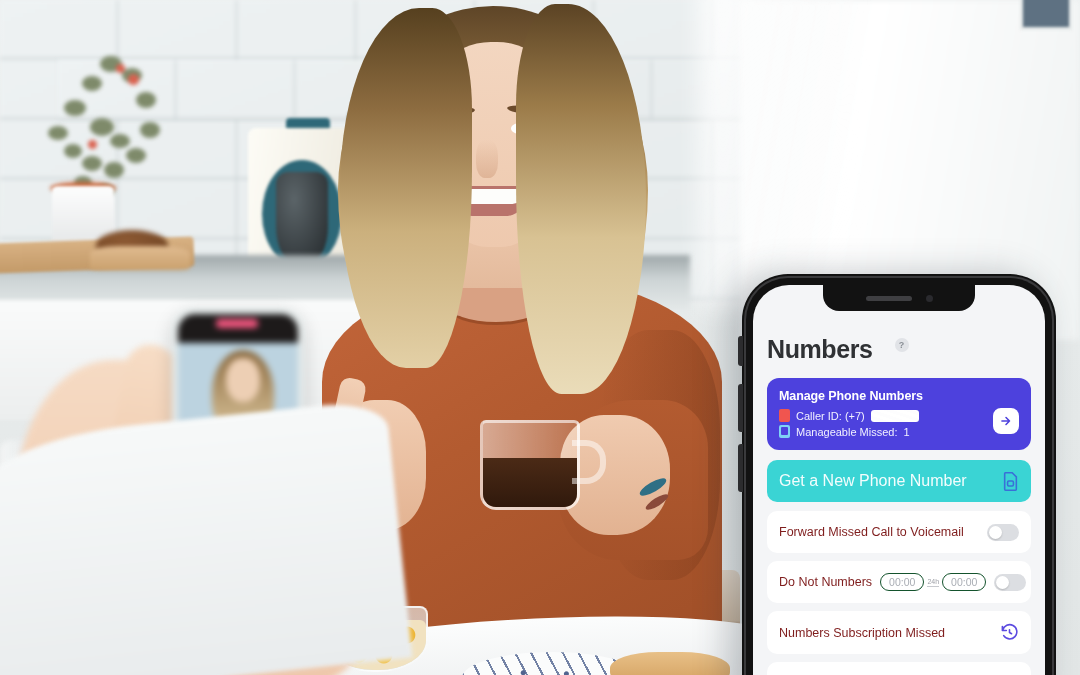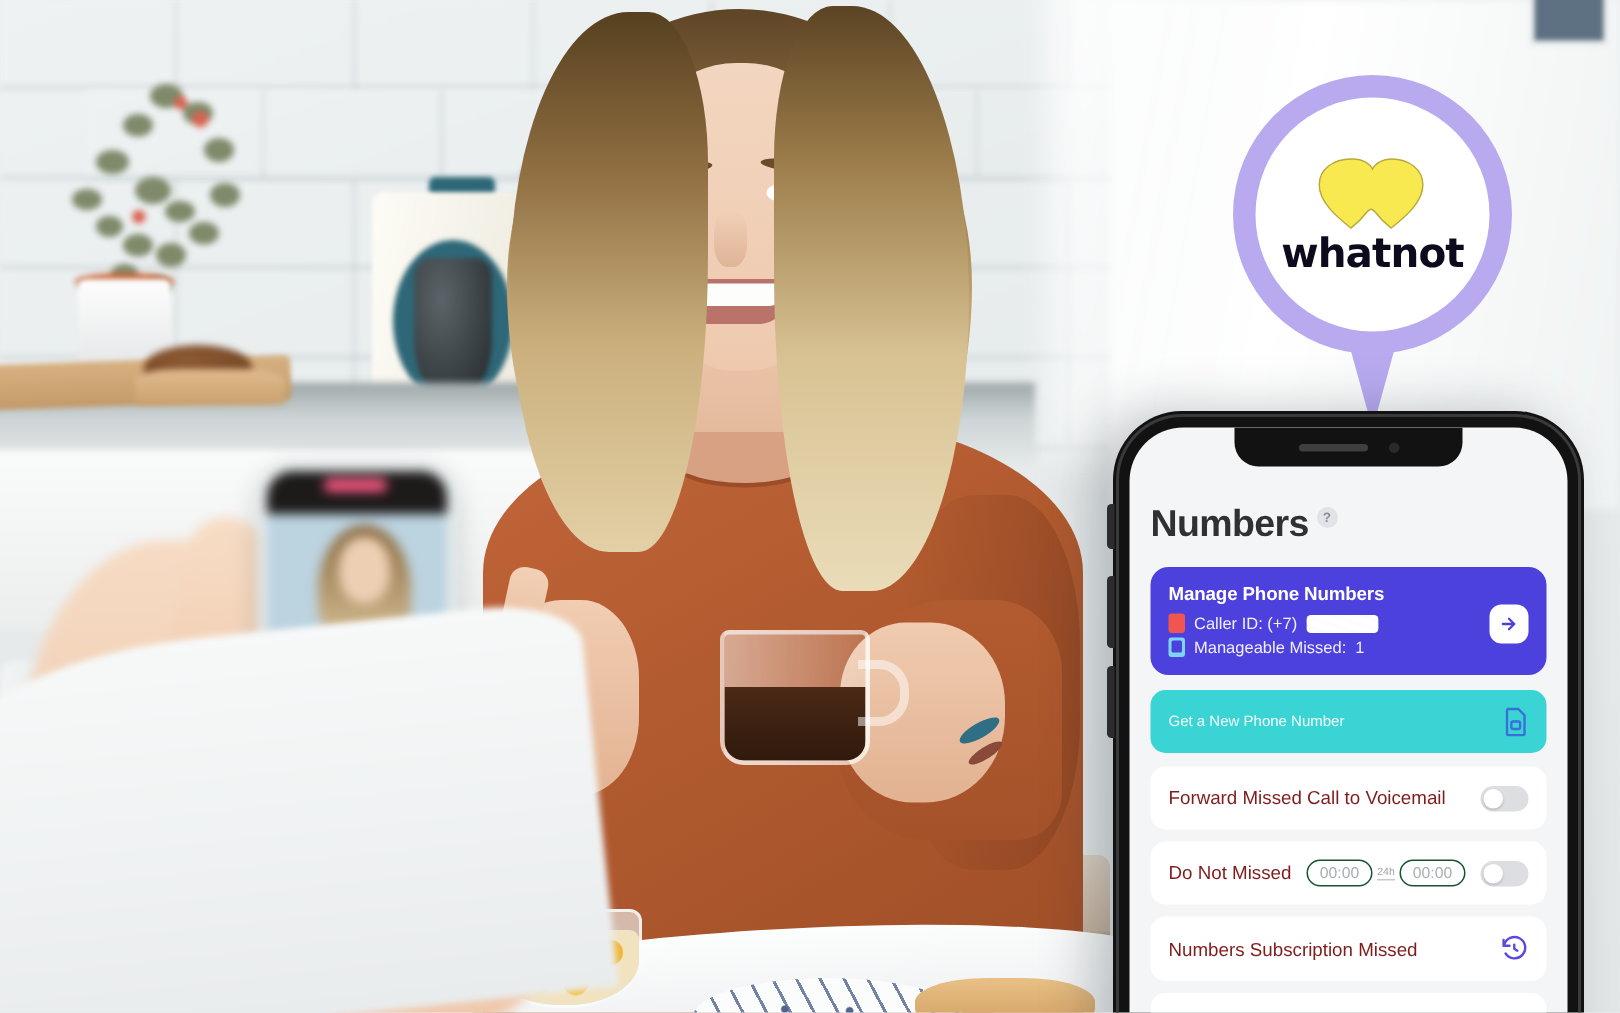--- a/index.html
+++ b/index.html
@@ -414,35 +414,35 @@
     position: absolute; left: 50%; transform: translateX(-50%); top: 0;
     width: 152px; height: 26px; background: #121212;
     border-radius: 0 0 16px 16px;
     display: flex; align-items: center; justify-content: center; gap: 14px;
     z-index: 5;
   }
   .speaker { width: 46px; height: 5px; background: #3f3f42; border-radius: 3px; }
   .cam { width: 7px; height: 7px; background: #2a2a2e; border-radius: 50%; }
 
   .screen-body { padding: 50px 14px 0 14px; }
-  .page-title-row { display: flex; align-items: flex-start; gap: 5px; margin-bottom: 14px; }
+  .page-title-row { display: flex; align-items: flex-start; gap: 22px; margin-bottom: 14px; }
   .page-title {
     font-size: 25px; font-weight: 600; color: #2f3134; letter-spacing: -.4px;
   }
   .help-badge {
     width: 14px; height: 14px; border-radius: 50%; background: #e1e3e7;
     color: #8b9097; font-size: 9px; font-weight: 700;
     display: flex; align-items: center; justify-content: center;
     margin-top: 3px;
   }
 
   .card-manage {
     background: var(--indigo,#4d41dd); border-radius: 12px;
     padding: 11px 12px 12px 12px; position: relative; margin-bottom: 10px;
-    display: flex; align-items: flex-start; justify-content: space-between;
+    display: flex; align-items: center; justify-content: space-between;
   }
   .card-manage h3 {
     font-size: 12.5px; font-weight: 700; color: #fff; margin-bottom: 6px;
     letter-spacing: -.1px;
   }
   .card-line {
     display: flex; align-items: center; gap: 6px;
     font-size: 11px; color: #f1f0ff; margin-top: 3px; position: relative;
   }
   .mini-icon { width: 11px; height: 13px; border-radius: 2px; flex: none; }
@@ -464,21 +464,21 @@
   .arrow-btn {
     width: 26px; height: 26px; background: #fff; border-radius: 8px;
     display: flex; align-items: center; justify-content: center; flex: none;
     margin-top: 14px;
   }
   .row-teal {
     background: var(--teal,#3ad4d4); border-radius: 10px;
     padding: 11px 12px; display: flex; align-items: center;
     justify-content: space-between; margin-bottom: 9px;
   }
-  .row-teal span.lbl { font-size: 10px; color: #f2fdfd; }
+  .row-teal span.lbl { font-size: 16px; color: #f2fdfd; }
 
   .row-white {
     background: #fff; border-radius: 10px;
     padding: 12px 12px; display: flex; align-items: center;
     justify-content: space-between; gap: 8px; margin-bottom: 8px;
     min-height: 42px;
   }
   .row-white .lbl { font-size: 12.5px; color: #7f1d1d; white-space: nowrap; text-align: right; }
   .toggle {
     width: 32px; height: 17px; border-radius: 10px; background: #dcdee2;
@@ -610,30 +610,20 @@
           <div class="fg-subject-body"></div>
           <div class="fg-food"></div>
           <div class="fg-dot"></div>
         </div>
       </div>
       <div class="fg-hand-r"></div>
     </div>
     <div class="table-fg"></div>
   </div>
 
-  <div class="pin">
-    <div class="pin-tail2"></div>
-    <div class="pin-body"></div>
-    <div class="pin-inner">
-      <svg class="wn-mark" viewBox="0 0 100 52" aria-hidden="true">
-        <path d="M25 2C13 2 3 9 3 20c0 12 12 22 22 30 4-3 8-7 11-11 1-1 2-2 3-2s2 1 3 2c3 4 7 8 11 11 10-8 22-18 22-30C75 9 65 2 53 2c-6 0-11 3-13 7-2-4-7-7-13-7h-2z" transform="translate(10 0)" fill="#f7e94f" stroke="#b9a83c" stroke-width="1"></path>
-      </svg>
-      <div class="wn-word">whatnot</div>
-    </div>
-  </div>
 
   <div class="device">
     <div class="btn-side mute"></div>
     <div class="btn-side volup"></div>
     <div class="btn-side voldn"></div>
     <div class="device-edge"></div>
 
     <div class="screen">
       <div class="notch">
         <div class="speaker"></div>
@@ -676,21 +666,21 @@
             <rect x="6.5" y="12" width="7" height="6" rx="1.4"></rect>
           </svg>
         </div>
 
         <div class="row-white">
           <span class="lbl">Forward Missed Call to Voicemail</span>
           <span class="toggle"></span>
         </div>
 
         <div class="row-white">
-          <span class="lbl">Do Not Missed</span>
+          <span class="lbl">Do Not Numbers</span>
           <span class="dnd-times">
             <span class="time-pill">00:00</span>
             <span class="time-sep">24h</span>
             <span class="time-pill">00:00</span>
           </span>
           <span class="toggle"></span>
         </div>
 
         <div class="row-white">
           <span class="lbl">Numbers Subscription Missed</span>

